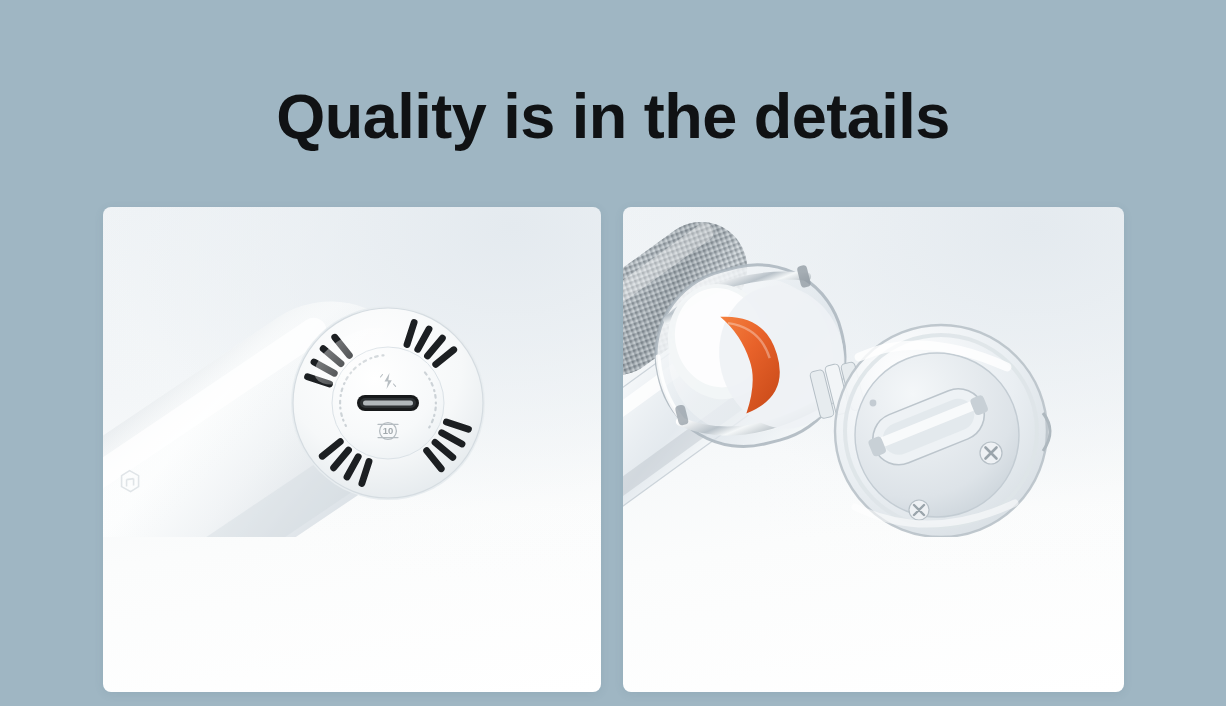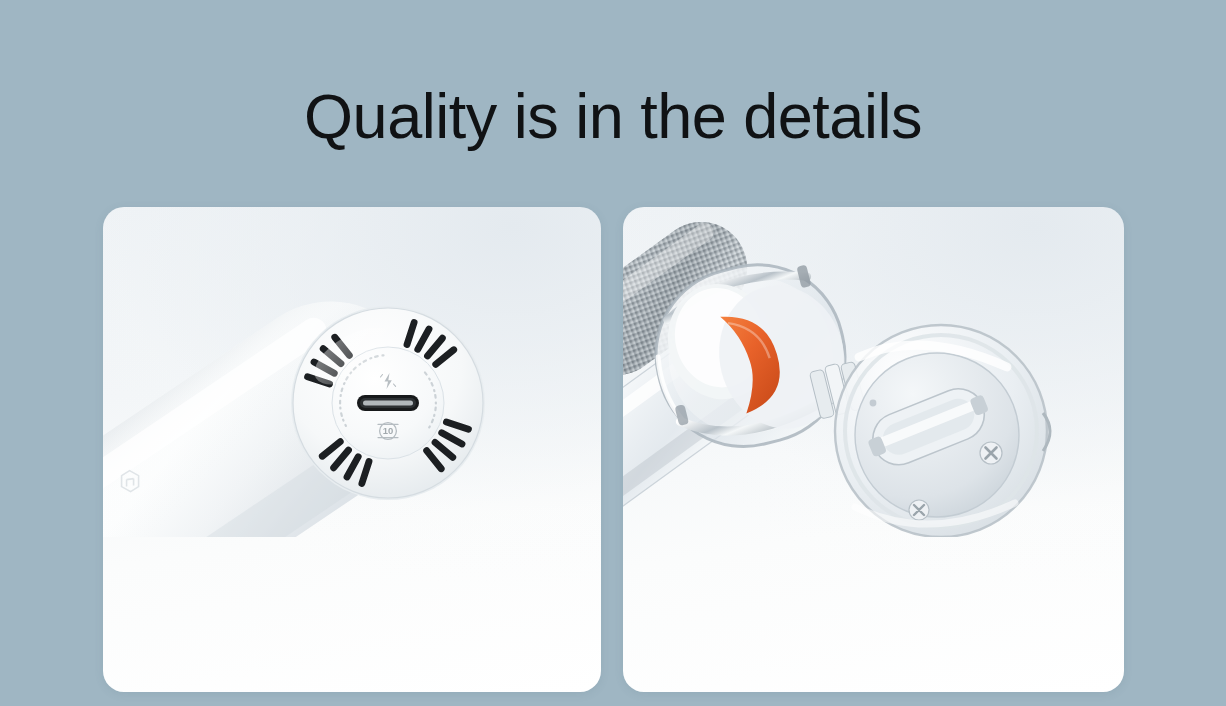--- a/index.html
+++ b/index.html
@@ -22,32 +22,32 @@
 
   
   .headline {
     position: absolute;
     left: 0;
     top: 78px;
     width: 1226px;
     text-align: center;
     font-size: 63px;
     line-height: 76px;
-    font-weight: 400;
+    font-weight: 700;
     letter-spacing: -0.5px;
     color: #101214;
     white-space: nowrap;
   }
 
   
   .card {
     position: absolute;
     top: 207px;
     height: 485px;
-    border-radius: 21px;
+    border-radius: 8px;
     overflow: hidden;
     background:
       radial-gradient(130% 95% at 82% 4%, #e4eaef 0%, rgba(233,238,242,0.65) 32%, rgba(246,248,249,0.1) 62%, rgba(255,255,255,0) 78%),
       linear-gradient(171deg, #eef2f5 0%, #f3f6f8 34%, #fbfcfc 64%, #ffffff 100%);
     box-shadow: 0 2px 9px rgba(80,105,125,0.13);
   }
   .card-left  { left: 103px;  width: 498px; }
   .card-right { left: 623px;  width: 501px; }
 
   .photo {

